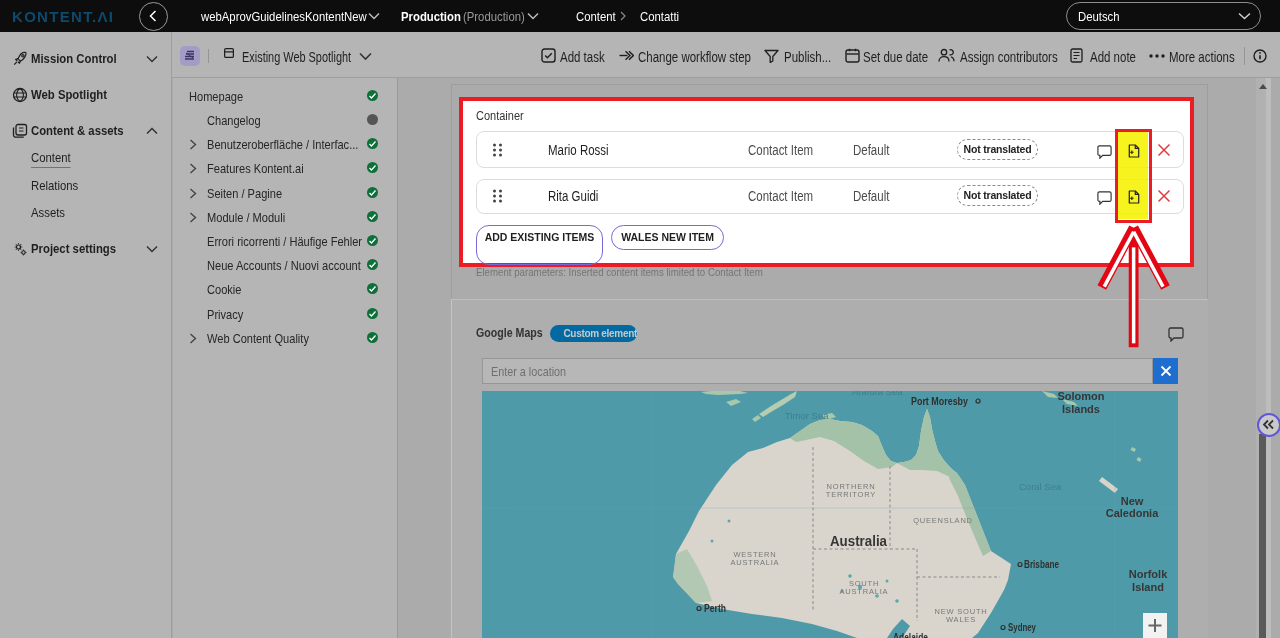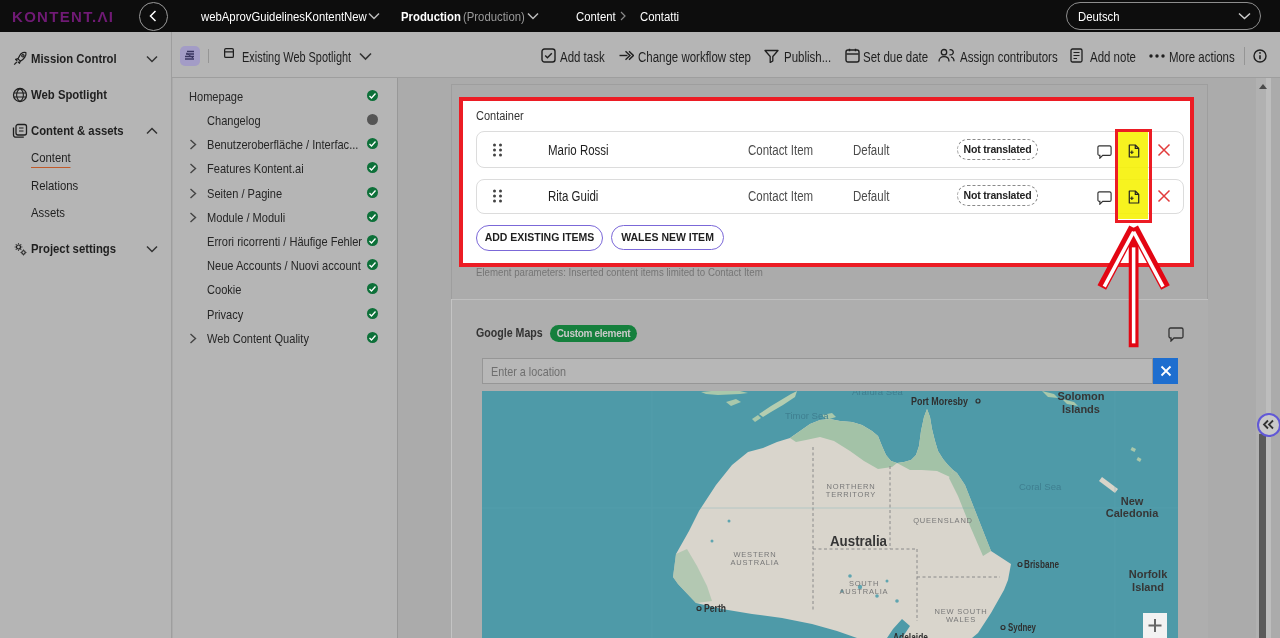--- a/index.html
+++ b/index.html
@@ -10,21 +10,21 @@
 .s82{transform:scaleX(0.82);transform-origin:0 50%}
 .s84{transform:scaleX(0.84);transform-origin:0 50%}
 .s85{transform:scaleX(0.85);transform-origin:0 50%}
 .s88{transform:scaleX(0.88);transform-origin:0 50%}
 .nw{white-space:nowrap}
 </style>
 </head>
 <body>
 
 <div class="abs" style="left:0;top:0;width:1280px;height:32px;background:#0d0d0d"></div>
-<div class="abs nw" style="left:12px;top:8px;color:#701a75;font-size:15px;font-weight:700;letter-spacing:1.3px">KONTENT.ΛI</div>
+<div class="abs nw" style="left:12px;top:8px;color:#0c4a6e;font-size:15px;font-weight:700;letter-spacing:1.3px">KONTENT.ΛI</div>
 <div class="abs" style="left:139px;top:2px;width:29px;height:29px;border:1.5px solid #9a9a9a;border-radius:50%"></div>
 <svg class="abs" style="left:149px;top:10px" width="8" height="12" viewBox="0 0 8 12">
     <path d="M6.5 1 L1.5 6 L6.5 11" stroke="#fff" stroke-width="1.5" fill="none"></path>
   </svg>
 <div class="abs nw s84" style="left:201px;top:9px;color:#fff;font-size:13.5px">webAprovGuidelinesKontentNew</div>
 <svg class="abs" style="left:368px;top:12px" width="12" height="8" viewBox="0 0 12 8">
     <path d="M1 1.5 L6 6.5 L11 1.5" stroke="#bbb" stroke-width="1.5" fill="none"></path>
   </svg>
 <div class="abs nw s84" style="left:401px;top:9px;color:#fff;font-size:13.5px;font-weight:700">Production</div>
 <div class="abs nw s84" style="left:463px;top:9px;color:#9a9a9a;font-size:13.5px">(Production)</div>
@@ -243,21 +243,21 @@
         <path d="M0.5 3 l2 2 L6.5 0.5" stroke="#fff" stroke-width="1.3" fill="none"></path>
       </svg>
     </div>
 </div>
 
 <div class="abs" style="left:451px;top:84px;width:757px;height:215px;border-left:1px solid #9e9e9e;border-top:1px solid #9e9e9e;border-right:1px solid #9e9e9e"></div>
 <div class="abs" style="left:451px;top:299px;width:757px;height:339px;border-left:1px solid #c4c4c4;border-right:1px solid #c4c4c4"></div>
 
 <div class="abs" style="left:452px;top:299px;width:756px;height:339px;background:#aeaeae;border-top:1px solid #bfbfbf"></div>
 <div class="abs nw s85" style="left:476px;top:326px;color:#333;font-size:12.5px;font-weight:700">Google Maps</div>
-<div class="abs nw" style="left:550px;top:325px;width:87px;height:17px;background:#15803d;border-radius:9px;color:#c9c9c9;font-size:10px;font-weight:700;letter-spacing:-0.3px;text-align:center;line-height:17px">Custom element</div>
+<div class="abs nw" style="left:550px;top:325px;width:87px;height:17px;background:#0369a1;border-radius:9px;color:#c9c9c9;font-size:10px;font-weight:700;letter-spacing:-0.3px;text-align:right;line-height:17px">Custom element</div>
 <svg class="abs" style="left:1168px;top:327px" width="16" height="15" viewBox="0 0 16 15">
     <path d="M2.5 1 h11 a1.5 1.5 0 0 1 1.5 1.5 v7 a1.5 1.5 0 0 1 -1.5 1.5 h-7.5 l-3 3 v-3 h-0.5 a1.5 1.5 0 0 1 -1.5 -1.5 v-7 a1.5 1.5 0 0 1 1.5 -1.5 Z" stroke="#333" stroke-width="1.3" fill="none"></path>
   </svg>
 <div class="abs" style="left:482px;top:358px;width:671px;height:26px;background:#b7b7b7;border:1px solid #969696"></div>
 <div class="abs nw s80" style="left:491px;top:364px;color:#6f6f6f;font-size:13.5px">Enter a location</div>
 <div class="abs" style="left:1153px;top:358px;width:25px;height:26px;background:#1e6ecf"></div>
 <svg class="abs" style="left:1159.5px;top:365px" width="12" height="12" viewBox="0 0 12 12">
     <path d="M1.5 1.5 L10.5 10.5 M10.5 1.5 L1.5 10.5" stroke="#fff" stroke-width="1.8"></path>
   </svg>
 
@@ -414,21 +414,21 @@
       <path d="M1.5 1 h7 l4 4 v10 h-11 Z" stroke="#222" stroke-width="1.4" fill="none" stroke-linejoin="round"></path>
       <path d="M8.5 1 v4 h4" stroke="#222" stroke-width="1.4" fill="none"></path>
       <path d="M4.5 7.5 v4 M2.5 9.5 h4" stroke="#222" stroke-width="1.3"></path>
     </svg>
 <svg class="abs" style="left:1128px;top:190px" width="12" height="14" viewBox="0 0 14 16">
       <path d="M1.5 1 h7 l4 4 v10 h-11 Z" stroke="#222" stroke-width="1.4" fill="none" stroke-linejoin="round"></path>
       <path d="M8.5 1 v4 h4" stroke="#222" stroke-width="1.4" fill="none"></path>
       <path d="M4.5 7.5 v4 M2.5 9.5 h4" stroke="#222" stroke-width="1.3"></path>
     </svg>
 
-<div class="abs nw" style="left:476px;top:225px;width:127px;height:26px;border:1.5px solid #7b68d8;border-radius:13px;color:#1f1f1f;font-size:10.5px;font-weight:700;text-align:center;line-height:22px">ADD EXISTING ITEMS</div>
+<div class="abs nw" style="left:476px;top:225px;width:127px;height:40px;border:1.5px solid #7b68d8;border-radius:13px;color:#1f1f1f;font-size:10.5px;font-weight:700;text-align:center;line-height:22px">ADD EXISTING ITEMS</div>
 <div class="abs nw" style="left:611px;top:225px;width:113px;height:25px;border:1.5px solid #7b68d8;border-radius:13px;color:#1f1f1f;font-size:10.5px;font-weight:700;text-align:center;line-height:22px">WALES NEW ITEM</div>
 </div>
 
 <div class="abs nw s88" style="left:476px;top:265.5px;color:#757575;font-size:11px">Element parameters: Inserted content items limited to Contact Item</div>
 
 <div class="abs" style="left:1256px;top:78px;width:12px;height:560px;background:#b1b1b1"></div>
 <div class="abs" style="left:1266px;top:78px;width:5px;height:560px;background:#bdbdbd"></div>
 <svg class="abs" style="left:1259px;top:84px" width="8" height="5" viewBox="0 0 8 5">
     <path d="M0 5 L4 0 L8 5 Z" fill="#4a4a4a"></path>
   </svg>

